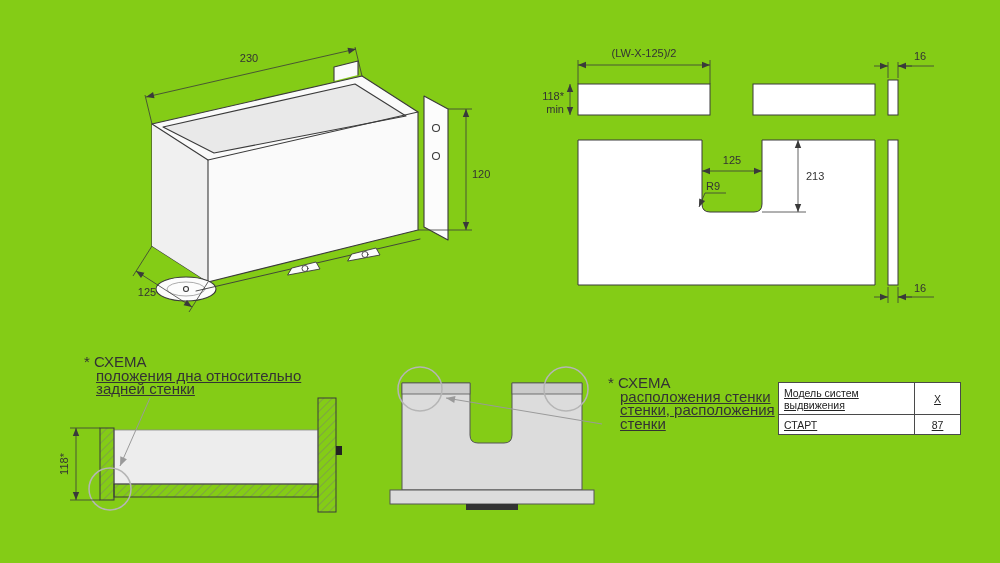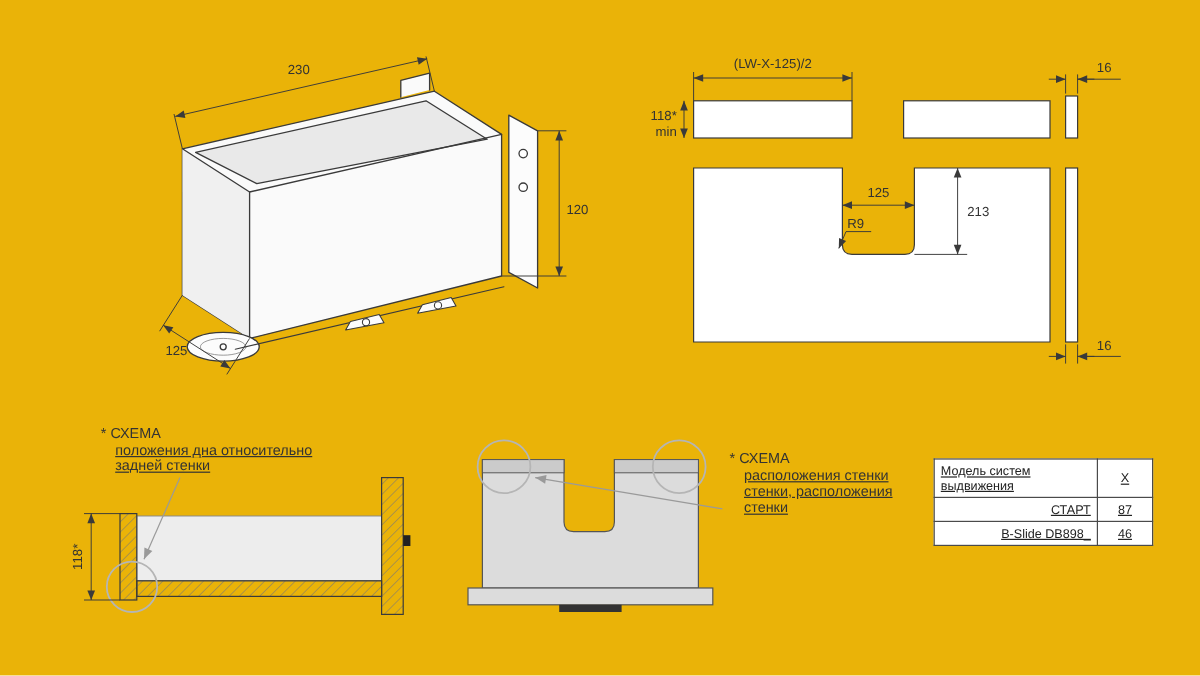--- a/index.html
+++ b/index.html
@@ -1,27 +1,27 @@
 <!DOCTYPE html>
 <html><head>
 <meta charset="utf-8">
 <style>
   * { margin:0; padding:0; box-sizing:border-box; }
   html,body { background:#ffffff; }
   body { font-family:"Liberation Sans", sans-serif; color:#333; }
-  .canvas { position:relative; width:1000px; height:563px; background:#eab308; overflow:hidden; }
+  .canvas { position:relative; width:1000px; height:563px; background:#84cc16; overflow:hidden; }
   .canvas > svg { position:absolute; left:0; top:0; }
   svg text { font-family:"Liberation Sans", sans-serif; font-size:11px; fill:#333; stroke:none; }
-  .note { position:absolute; font-size:12px; line-height:13.5px; color:#333; }
+  .note { position:absolute; font-size:15px; line-height:13.5px; color:#333; }
   .note .cont { padding-left:12px;text-decoration:underline; }
   .spec-table { position:absolute; left:778px; top:382px; border-collapse:collapse; font-size:10.5px; color:#222; background:#fff;text-decoration:underline; }
   .spec-table th, .spec-table td { border:1px solid #4a4a4a; padding:1px 5px; font-weight:normal; text-align:left; vertical-align:middle; }
   .spec-table th.model-h { width:136px; height:32px; }
   .spec-table .xcol { width:46px; text-align:center; }
-  .spec-table td { height:20px;text-align:right; }
+  .spec-table td { height:20px; }
 </style>
 </head>
 <body>
 
 <div class="canvas">
 
   <svg width="1000" height="563" viewBox="0 0 1000 563">
     <defs>
       <marker id="arr" viewBox="0 0 10 10" refX="10" refY="5" markerWidth="9" markerHeight="8" orient="auto-start-reverse" markerUnits="userSpaceOnUse">
         <path d="M0,1 L10,5 L0,9 Z" fill="#3a3a3a"></path>
@@ -152,20 +152,16 @@
       <tr>
         <th class="model-h">Модель систем выдвижения</th>
         <th class="xcol">X</th>
       </tr>
     </thead>
     <tbody>
       <tr>
         <td>СТАРТ</td>
         <td class="xcol">87</td>
       </tr>
-      <tr>
-        <td>B-Slide DB898_</td>
-        <td class="xcol">46</td>
-      </tr>
     </tbody>
   </table>
 
 </div>
 
 </body></html>

